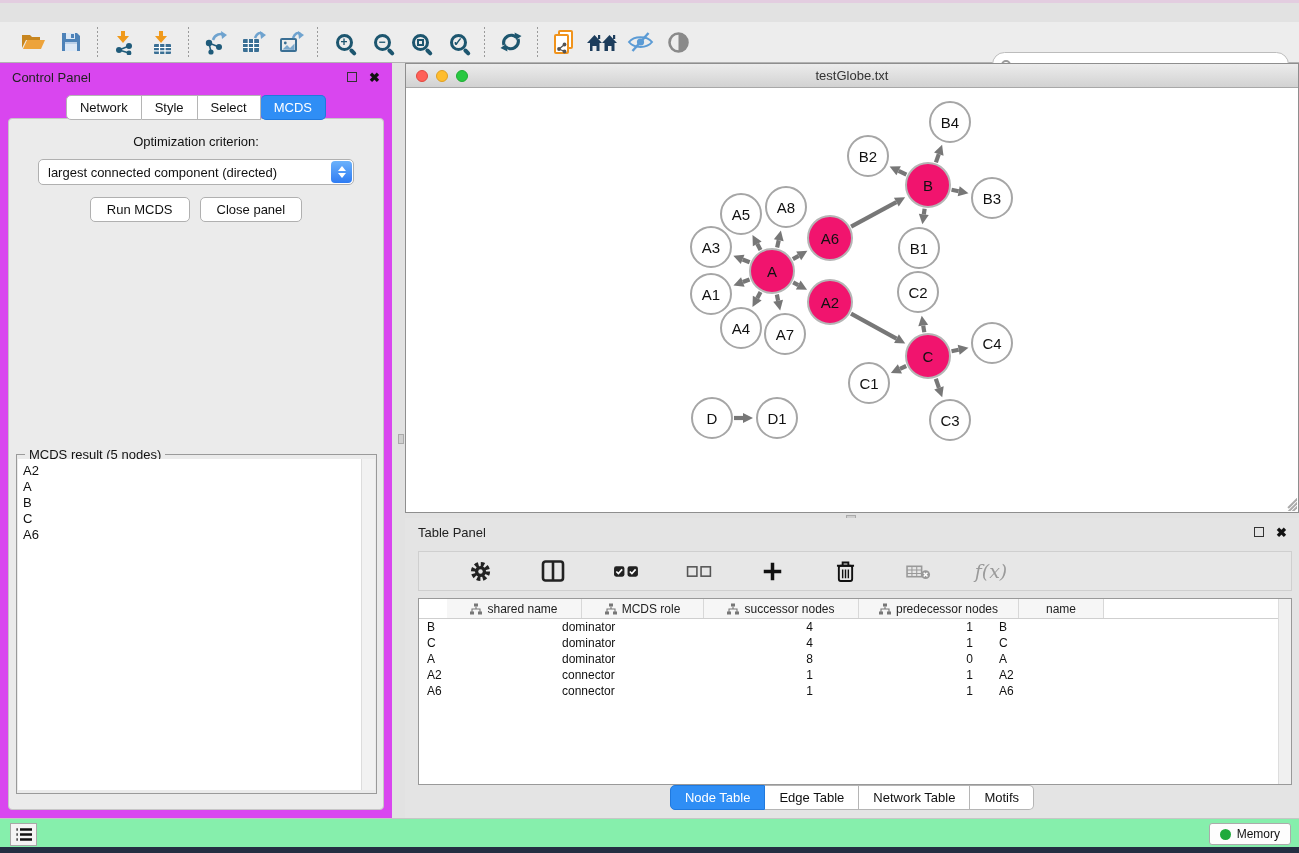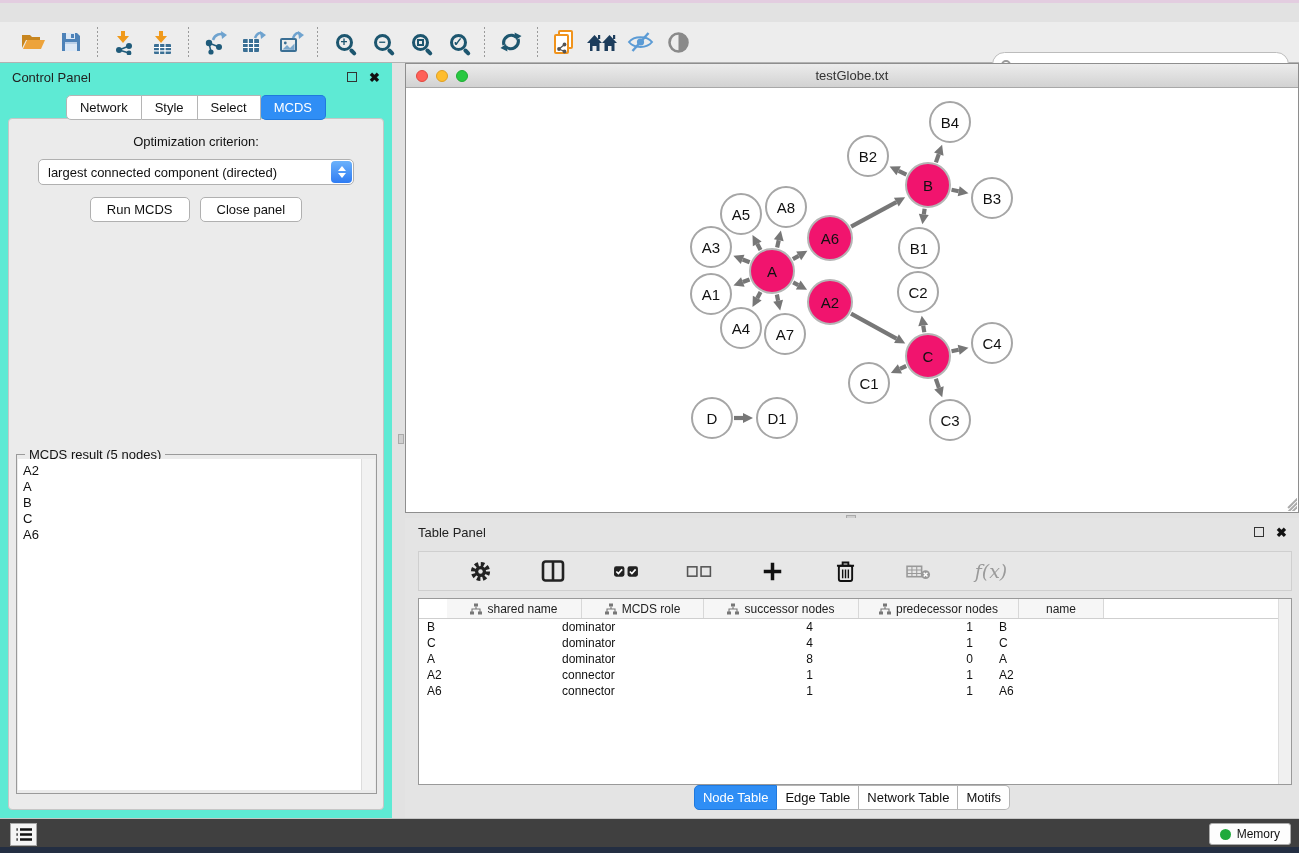--- a/index.html
+++ b/index.html
@@ -29,21 +29,21 @@
     transform:rotate(45deg); bottom:-6px; right:-7px; }
   .fitbox { width:7px; height:7px; border:2px solid #1d566f; }
   .searchbox { position:absolute; right:10px; top:30px; width:297px; height:25px; background:#fff;
     border:1px solid #bcbcbc; border-radius:13px; display:flex; align-items:center; padding:0 8px; }
   .searchbox .sicon { position:relative; width:10px; height:10px; border:2px solid #9a9a9a; border-radius:50%; margin-right:6px; flex:none; }
   .searchbox .sicon::after { content:""; position:absolute; width:5px; height:2px; background:#9a9a9a;
     transform:rotate(45deg); bottom:-2px; right:-4px; }
   .searchbox input { border:none; outline:none; flex:1; font-size:12px; background:transparent; font-family:"Liberation Sans",sans-serif; }
 
   
-  .control-panel { position:absolute; left:0; top:63px; width:392px; height:755px; background:#5eead4; }
+  .control-panel { position:absolute; left:0; top:63px; width:392px; height:755px; background:#d946ef; }
   .panel-header { display:flex; align-items:center; height:28px; padding:0 12px; }
   .panel-header .ph-title { font-size:13px; color:#222; flex:1; }
   .float-icon { width:10px; height:10px; border:1.5px solid #333; margin-right:12px; }
   .close-icon { font-size:13px; font-weight:bold; color:#111; line-height:1; }
   .cp-tabs { position:absolute; left:0; top:32px; width:100%; display:flex; justify-content:center; z-index:2; }
   .cp-tab { font-size:13px; padding:4px 13px; background:#fff; border:1px solid #b5b5b5; border-left:none; color:#111; }
   .cp-tab:first-child { border-left:1px solid #b5b5b5; border-radius:5px 0 0 5px; }
   .cp-tab:last-child { border-radius:0 5px 5px 0; }
   .cp-tab.active { background:#2f8ef5; border-color:#2079dd; color:#fff; border-radius:5px; }
   .cp-inner { position:absolute; left:8px; top:55px; width:376px; height:692px; background:#ebebeb;
@@ -89,27 +89,27 @@
   .fx { font-family:"DejaVu Serif", serif; font-style:italic; font-size:19px; color:#9a9a9a; }
   .datatable { position:absolute; left:13px; top:80px; width:874px; height:187px; background:#fff; border:1px solid #999; overflow:hidden; }
   .dt-scroll { position:absolute; right:0; top:0; width:13px; height:100%; background:#f0f0f0; border-left:1px solid #ddd; }
   .dt-header { display:flex; height:20px; border-bottom:1px solid #cfcfcf;padding-left:28px; }
   .dt-hcell { background:#f6f6f6; border-right:1px solid #d8d8d8; display:flex; align-items:center; justify-content:center;
     gap:5px; font-size:12px; color:#222; }
   .dt-row { display:flex; height:16px; }
   .dt-cell { font-size:12px; color:#111; padding:1px 8px 0; white-space:nowrap; overflow:hidden; }
   .dt-cell.num { text-align:right; padding-right:18px; }
   .tp-tabs { position:absolute; left:0; bottom:8px; width:100%; display:flex; justify-content:center; }
-  .tp-tab { font-size:13px; padding:4px 8px; background:#fff; border:1px solid #b5b5b5; border-left:none; color:#111; }
+  .tp-tab { font-size:13px; padding:4px 14px; background:#fff; border:1px solid #b5b5b5; border-left:none; color:#111; }
   .tp-tab:first-child { border-left:1px solid #b5b5b5; border-radius:5px 0 0 5px; }
   .tp-tab:last-child { border-radius:0 5px 5px 0; }
   .tp-tab.active { background:#2f8ef5; border-color:#2079dd; color:#fff; border-radius:5px 0 0 5px; }
 
   
-  .statusbar { position:absolute; left:0; top:818px; width:100%; height:29px; background:#404040; border-top:1px solid #c6c6c6; }
+  .statusbar { position:absolute; left:0; top:818px; width:100%; height:29px; background:#86efac; border-top:1px solid #c6c6c6; }
   .list-btn { position:absolute; left:10px; top:4px; width:27px; height:23px; background:#f4f4f4; border:1px solid #a8a8a8;
     display:flex; align-items:center; justify-content:center; }
   .memory-btn { position:absolute; right:8px; top:4px; height:22px; background:#fdfdfd; border:1px solid #ababab;
     border-radius:3px; display:flex; align-items:center; gap:6px; padding:0 10px; }
   .memory-dot { width:11px; height:11px; border-radius:50%; background:#1faa3c; }
   .memory-label { font-size:12px; color:#111; }
   .desktop-strip-bottom { position:absolute; left:0; top:847px; width:100%; height:6px; background:#232e42; }
 </style>
 </head>
 <body>

